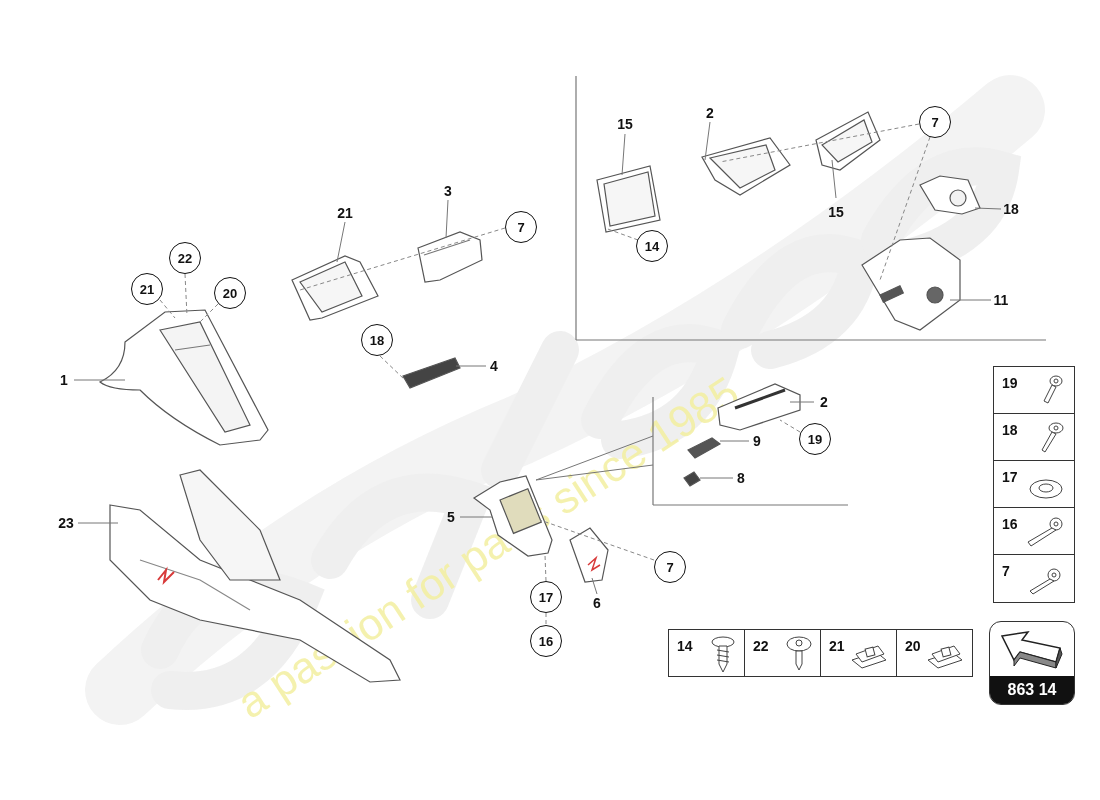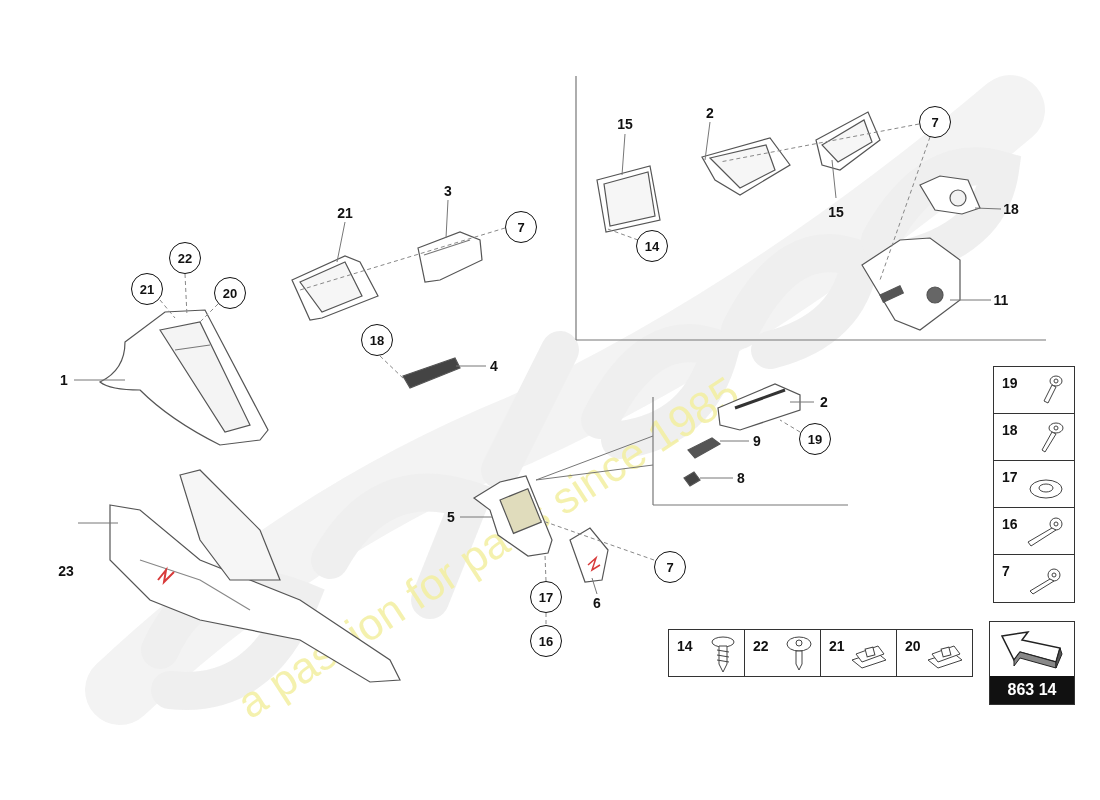--- a/index.html
+++ b/index.html
@@ -10,21 +10,21 @@
   .legend-v { position: absolute; left: 993px; top: 366px; width: 82px; border: 1.5px solid #333; box-sizing: border-box; background: #fff; }
   .legend-v .cell { height: 47px; border-bottom: 1.5px solid #333; position: relative; box-sizing: border-box; }
   .legend-v .cell:last-child { border-bottom: none; }
   .legend-v .num { position: absolute; left: 8px; top: 8px; font-weight: bold; font-size: 14px; }
   .legend-v svg { position: absolute; right: 8px; top: 6px; }
   .legend-h { position: absolute; left: 668px; top: 629px; width: 305px; height: 48px; border: 1.5px solid #333; box-sizing: border-box; display: flex; background: #fff; }
   .legend-h .cell { flex: 1; border-right: 1.5px solid #333; position: relative; }
   .legend-h .cell:last-child { border-right: none; }
   .legend-h .num { position: absolute; left: 8px; top: 8px; font-weight: bold; font-size: 14px; }
   .legend-h svg { position: absolute; right: 6px; top: 4px; }
-  .refbox { position: absolute; left: 989px; top: 621px; width: 86px; height: 84px; border: 1.5px solid #333; border-radius: 0; box-sizing: border-box; overflow: hidden; background: #fff; }
+  .refbox { position: absolute; left: 989px; top: 621px; width: 86px; height: 84px; border: 1.5px solid #333; border-radius: 12px; box-sizing: border-box; overflow: hidden; background: #fff; }
   .refbox .arrow { position: absolute; left: 8px; top: 6px; }
   .refbox .ref { position: absolute; left: 0; bottom: 0; width: 100%; height: 28px; background: #111; color: #fff; font-weight: bold; font-size: 16px; display: flex; align-items: center; justify-content: center; }
   .watermark { position: absolute; pointer-events: none; }
 </style>
 </head>
 <body>
 
 <div class="canvas">
 
   <svg class="watermark" width="1100" height="800" style="left:0;top:0;">
@@ -169,21 +169,21 @@
   <span class="label" style="left:494px;top:366px;">4</span>
   <span class="label" style="left:451px;top:517px;">5</span>
   <span class="label" style="left:597px;top:603px;">6</span>
   <span class="label" style="left:741px;top:478px;">8</span>
   <span class="label" style="left:757px;top:441px;">9</span>
   <span class="label" style="left:824px;top:402px;">2</span>
   <span class="label" style="left:1001px;top:300px;">11</span>
   <span class="label" style="left:1011px;top:209px;">18</span>
   <span class="label" style="left:625px;top:124px;">15</span>
   <span class="label" style="left:836px;top:212px;">15</span>
-  <span class="label" style="left:66px;top:523px;margin-top:48px;">23</span>
+  <span class="label" style="left:66px;top:523px;">23</span>
   <span class="label" style="left:345px;top:213px;">21</span>
 
   <div class="circle" style="left:147px;top:289px;">21</div>
   <div class="circle" style="left:185px;top:258px;">22</div>
   <div class="circle" style="left:230px;top:293px;">20</div>
   <div class="circle" style="left:521px;top:227px;">7</div>
   <div class="circle" style="left:377px;top:340px;">18</div>
   <div class="circle" style="left:652px;top:246px;">14</div>
   <div class="circle" style="left:935px;top:122px;">7</div>
   <div class="circle" style="left:815px;top:439px;">19</div>

